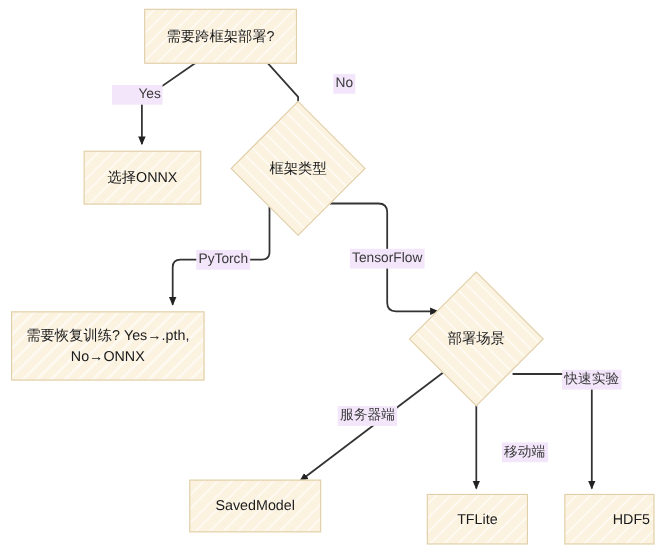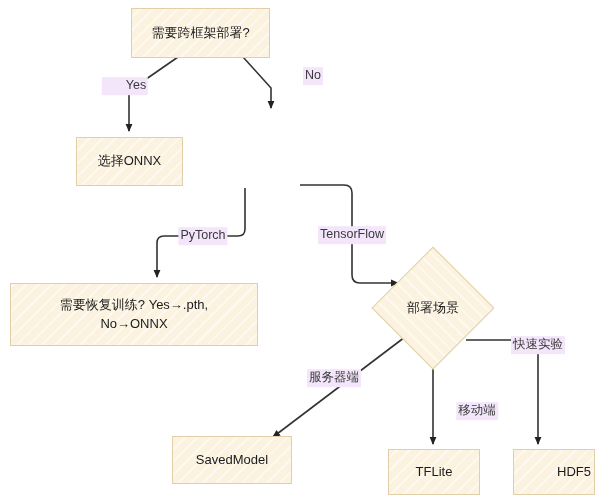--- a/index.html
+++ b/index.html
@@ -126,22 +126,26 @@
   </svg>
 
   <div class="node" style="left:131px; top:8px; width:139px; height:50px;">
     <span class="node-text">需要跨框架部署?</span>
   </div>
 
   <div class="node" style="left:76px; top:137px; width:107px; height:49px;">
     <span class="node-text">选择ONNX</span>
   </div>
 
+  <div class="diamond" style="left:211px; top:93px; width:120px; height:120px;">
+    <div class="dia-shape"></div>
+    <div class="dia-label">框架类型</div>
+  </div>
 
-  <div class="node" style="left:10px; top:283px; width:248px; height:63px;">
+  <div class="node" style="left:10px; top:283px; width:176px; height:63px;">
     <span class="node-text">需要恢复训练? Yes→.pth,
 No→ONNX</span>
   </div>
 
   <div class="diamond" style="left:373px; top:248px; width:120px; height:120px;">
     <div class="dia-shape"></div>
     <div class="dia-label">部署场景</div>
   </div>
 
   <div class="node" style="left:388px; top:449px; width:92px; height:46px;">

